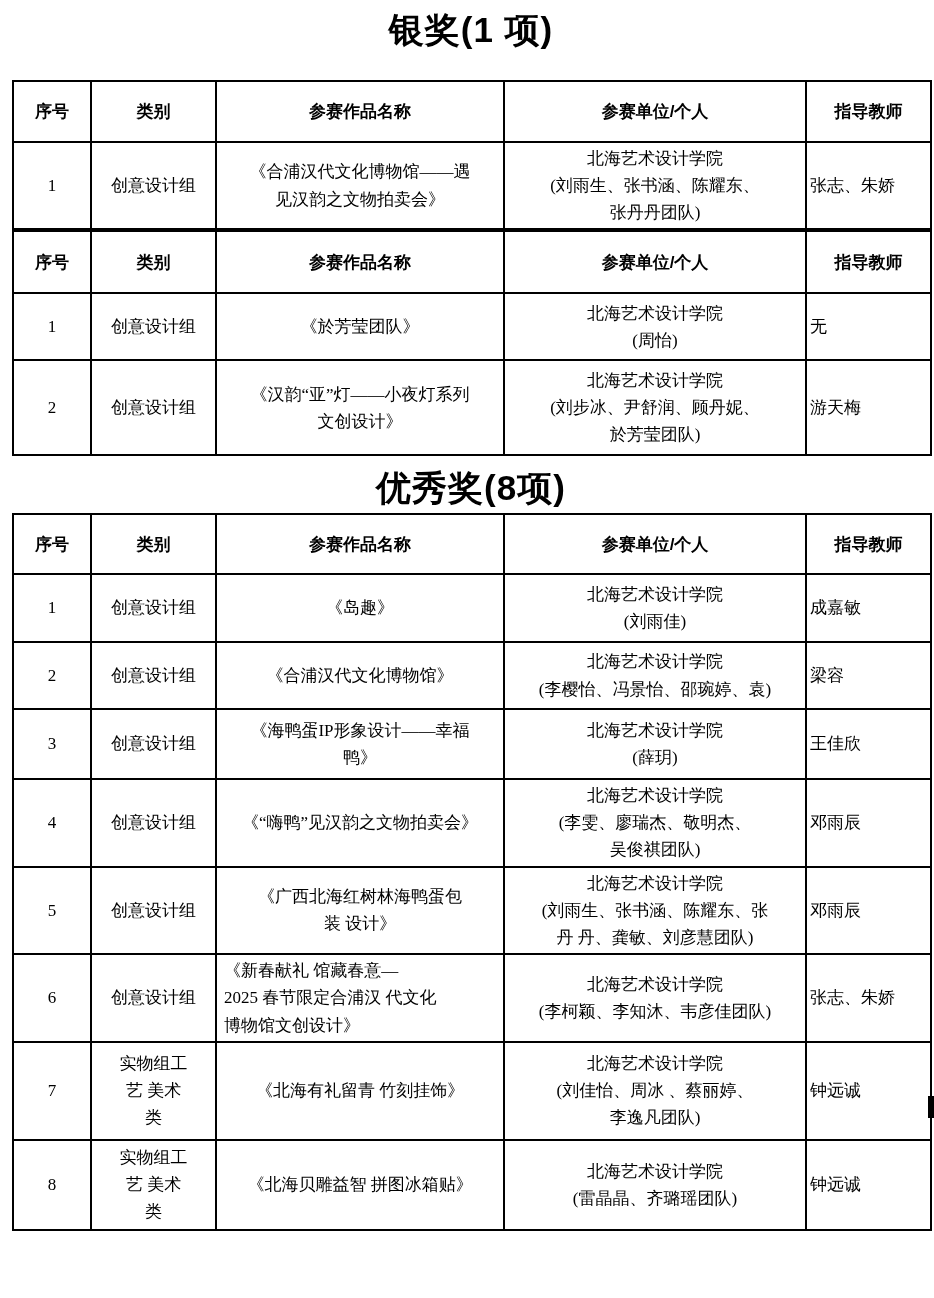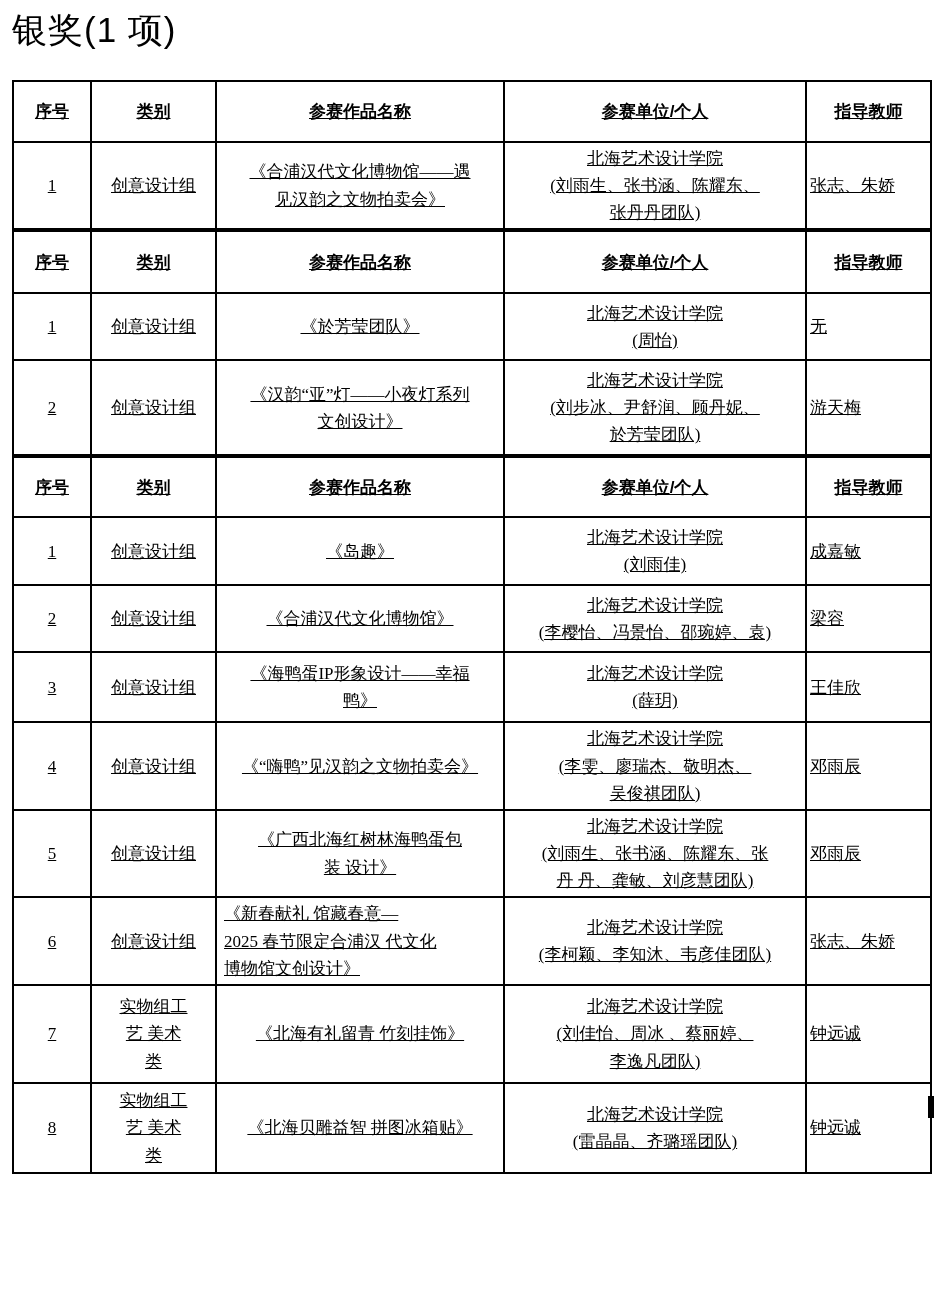--- a/index.html
+++ b/index.html
@@ -10,34 +10,34 @@
     font-family: "Liberation Serif", "DejaVu Serif", serif;
     overflow: hidden;
     position: relative;
   }
   .doc {
     width: 918px;
     margin-left: 12px;
   }
   .award-title {
     font-family: "Liberation Sans", "DejaVu Sans", sans-serif;
-    font-weight: 400;
+    font-weight: 700;
     font-size: 35px;
+    text-align: center;
     letter-spacing: 1px;
     line-height: 1.25;
   }
   .title-silver { margin: 8px 0 28px 0; }
   .title-bronze { margin: 14px 0 3px 0; }
   .title-excellent { margin: 10px 0 3px 0; }
 
   table.award-table {
     border-collapse: collapse;
     table-layout: fixed;
     width: 918px;
-    text-decoration: underline;
   }
   .award-table col.c1 { width: 78px; }
   .award-table col.c2 { width: 125px; }
   .award-table col.c3 { width: 288px; }
   .award-table col.c4 { width: 302px; }
   .award-table col.c5 { width: 125px; }
 
   .award-table th, .award-table td {
     border: 2px solid #000000;
     vertical-align: middle;
@@ -135,20 +135,21 @@
         <td class="c-work">《汉韵“亚”灯——小夜灯系列
 文创设计》</td>
         <td class="c-unit">北海艺术设计学院
 (刘步冰、尹舒润、顾丹妮、
 於芳莹团队)</td>
         <td class="c-teacher">游天梅</td>
       </tr>
     </tbody>
   </table>
 
+  <div class="award-title title-excellent">优秀奖(8项)</div>
   <table class="award-table">
     <colgroup>
         <col class="c1">
         <col class="c2">
         <col class="c3">
         <col class="c4">
         <col class="c5">
       </colgroup>
     <thead>
       <tr style="height:60px">

